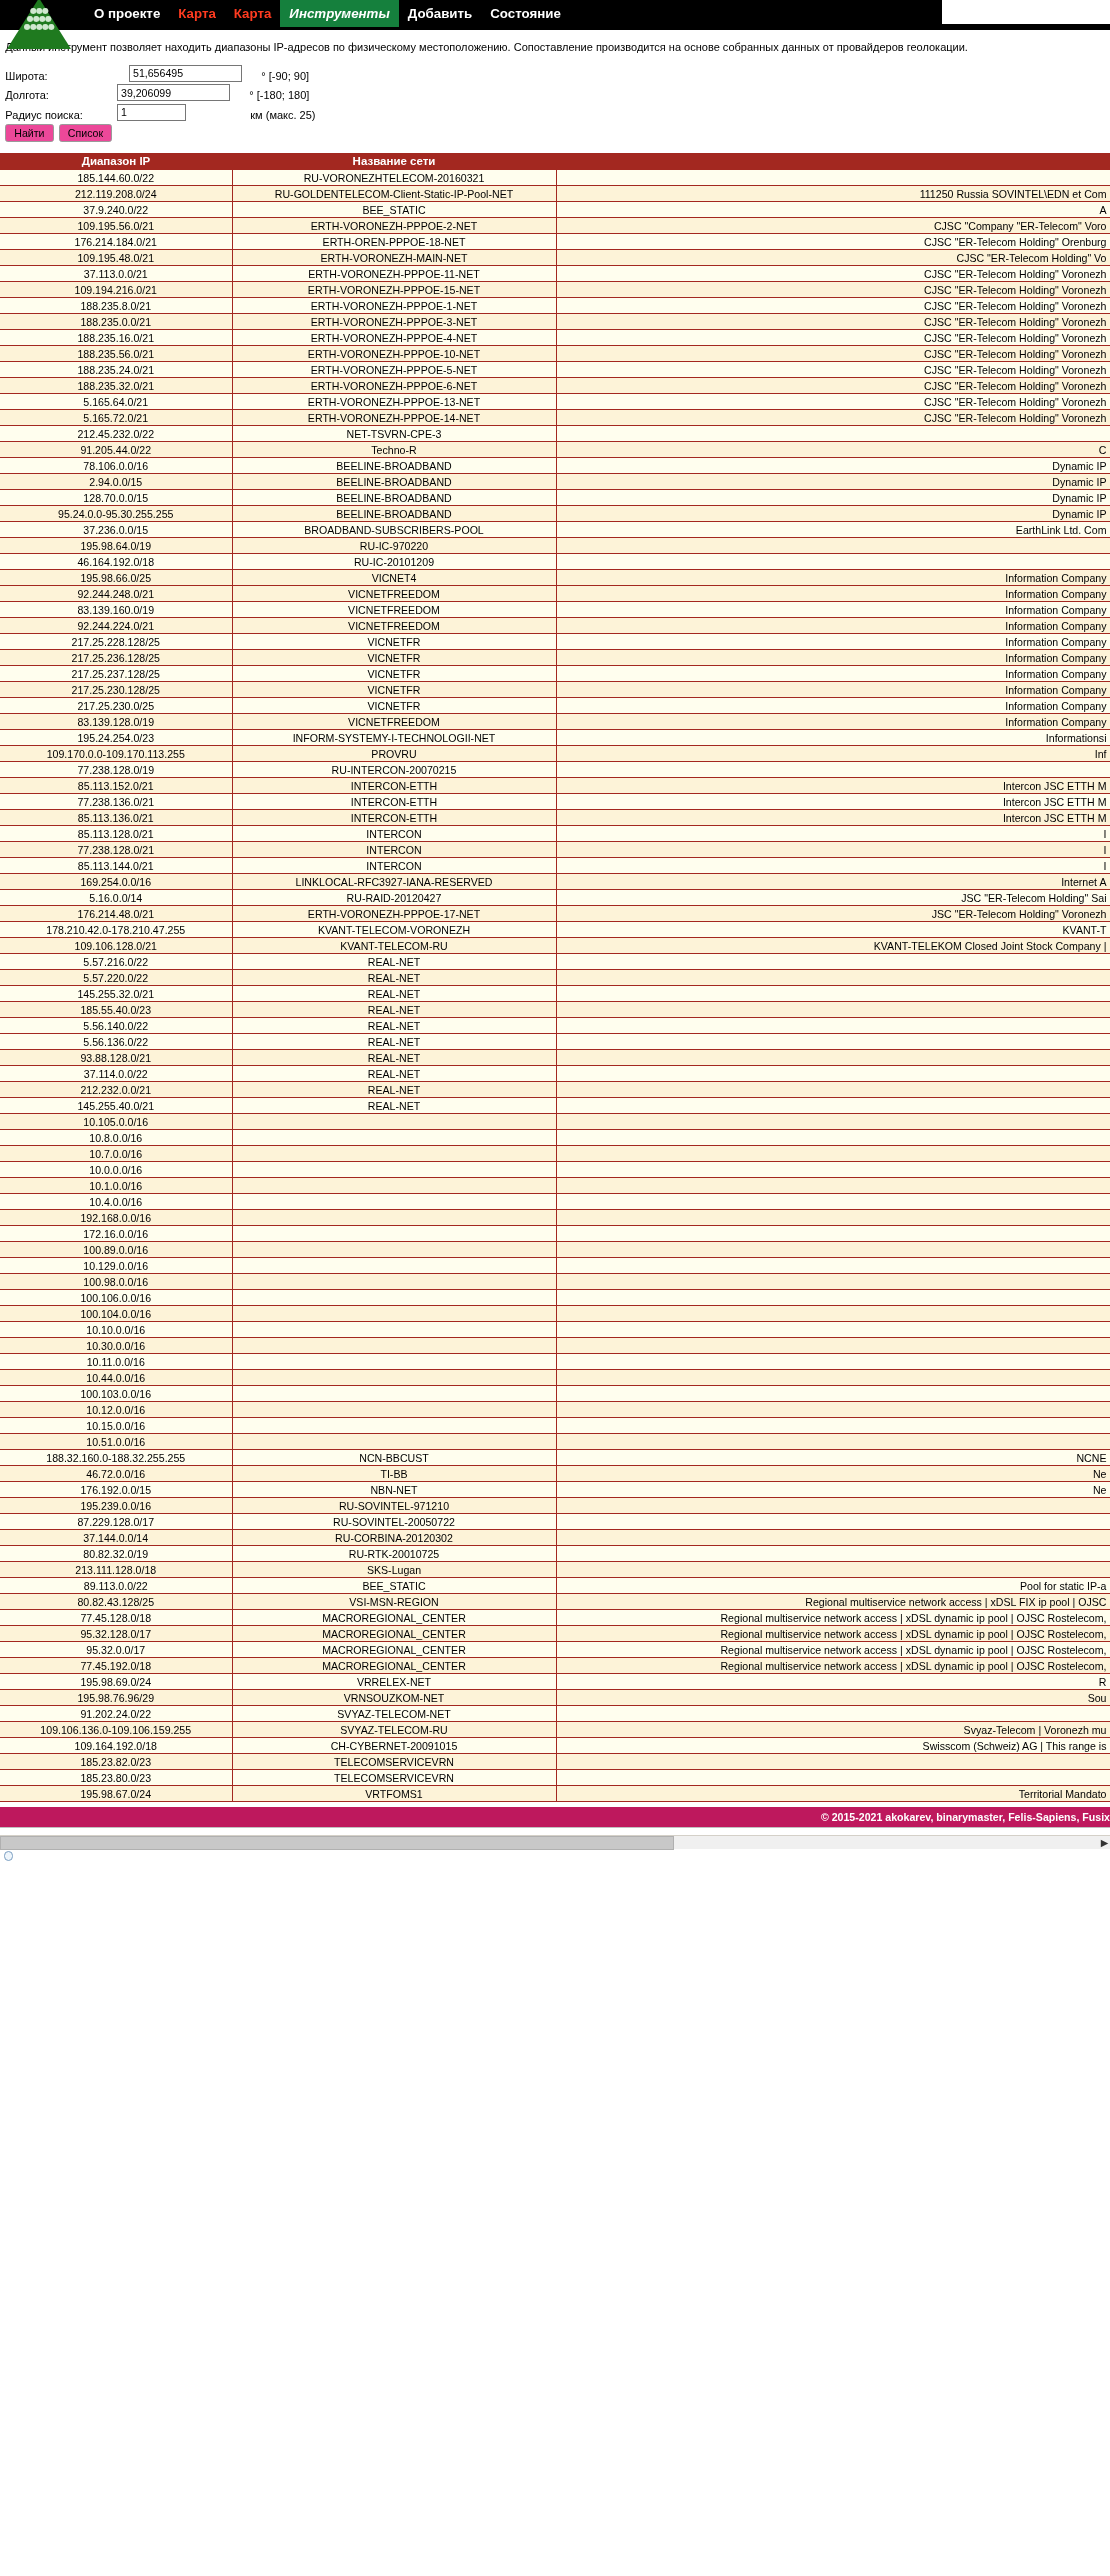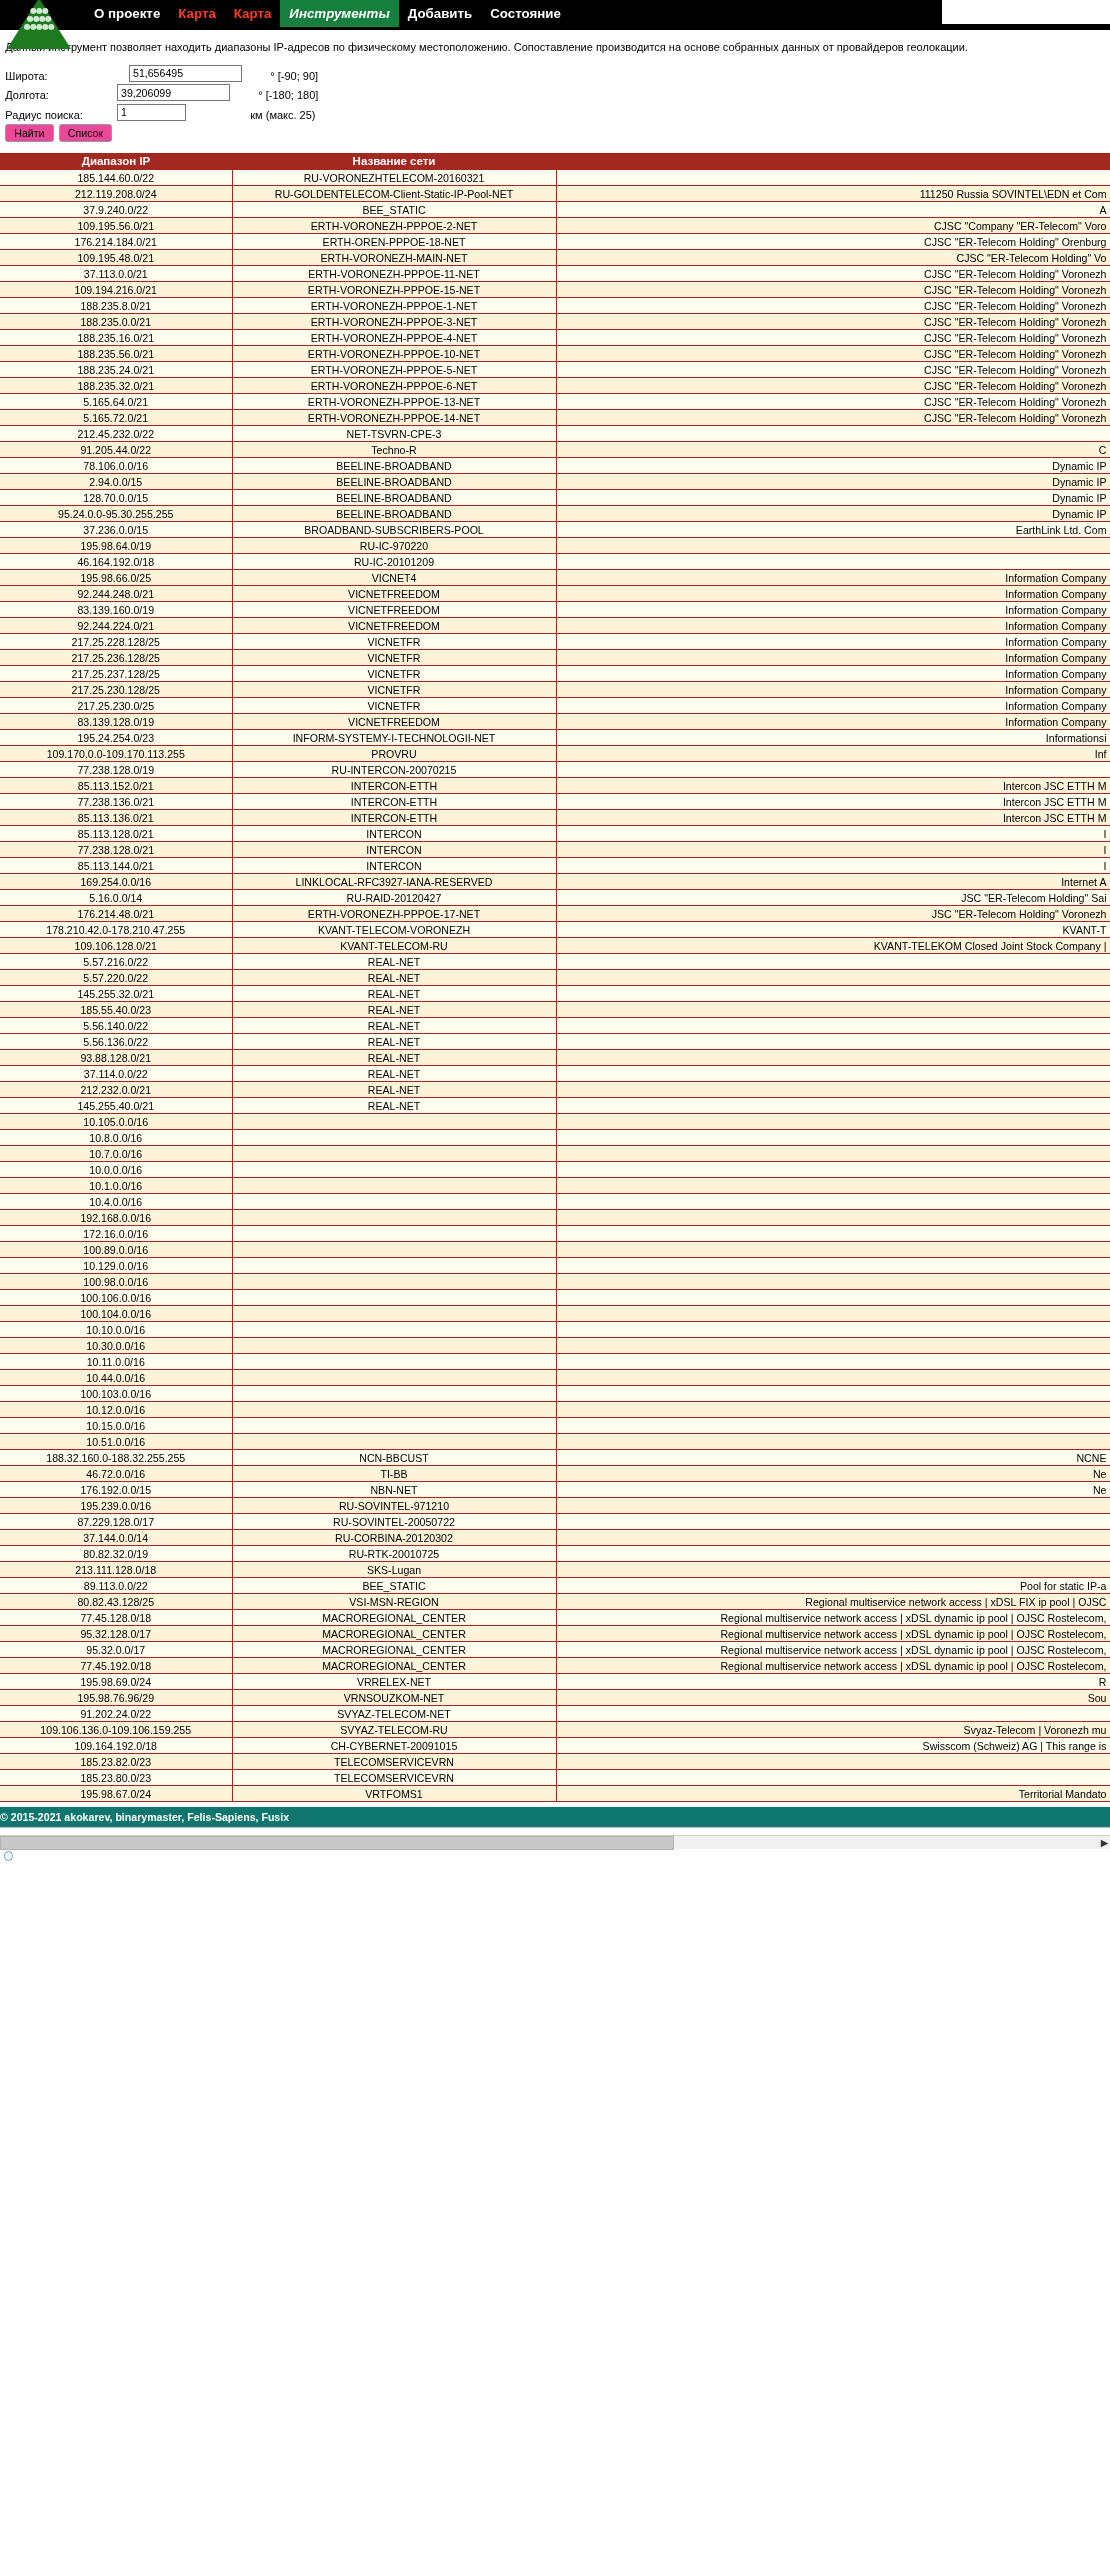--- a/index.html
+++ b/index.html
@@ -104,21 +104,21 @@
     padding: 0.9px 2.7px;
     height: 17px;
     border: 0.9px solid #767676;
     background: #fff;
     color: #000;
   }
   .w-lat  { width: 113px; margin-left: 12px; }
   .w-lon  { width: 113px; }
   .w-rad  { width: 69px; }
   .form-suffix {
-    margin-left: 16px;
+    margin-left: 7px;
     font-size: 11px;
     white-space: nowrap;
   }
   .form-suffix.rad { margin-left: 52px; }
   .btn-row { margin-top: 3.5px; display:flex; gap:5.3px; }
   .btn {
     font-family: "Liberation Sans", sans-serif;
     font-size: 10.6px;
     padding: 1.8px 8px;
     border: 0.9px solid #9a9a9a;
@@ -175,23 +175,23 @@
   table.iptable td.c3 > span { direction: ltr; unicode-bidi: embed; }
   table.iptable th.h1 { width: 232px; }
   table.iptable th.h2 { width: 324px; }
   table.iptable th.h3 { width: 554px; }
   tr.odd  td { background: #fffeee; }
   tr.even td { background: #fdf3d8; }
 
   
   .footer {
     margin-top: 5.3px;
-    background: #0f766e;
+    background: #be185d;
     color: #ffffff;
-    text-align: left;
+    text-align: right;
     font-size: 10.6px;
     font-weight: bold;
     padding: 3.5px 0 4.4px 0;
   }
   .page-bottom {
     height: 35px;
     background: #ffffff;
     border-top: 0.9px solid #c0c0c0;
     position: relative;
   }

